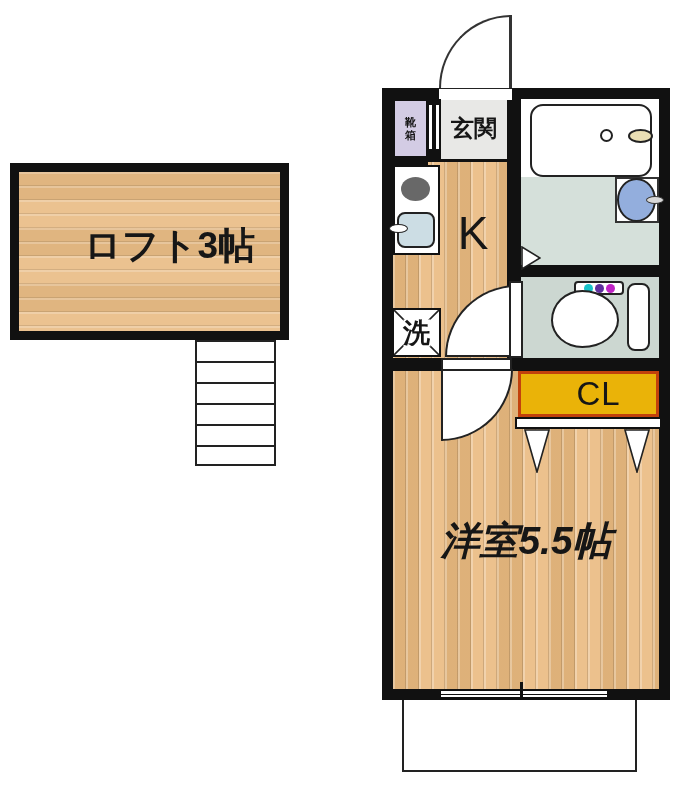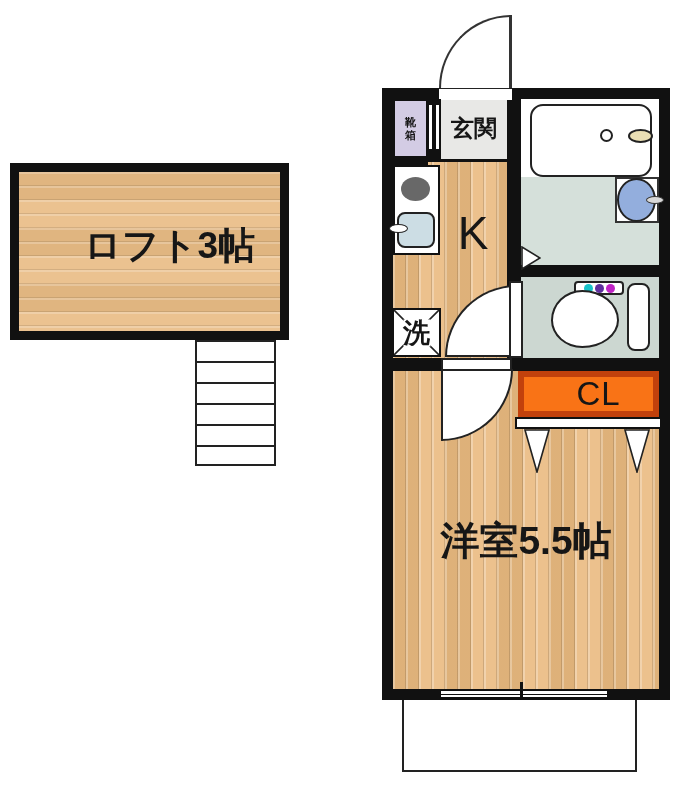--- a/index.html
+++ b/index.html
@@ -87,42 +87,42 @@
 
   
   .toilet-door-pie{left:445px;top:285px;width:72px;height:72px;background:#fff;border:2px solid #222;
                    border-radius:100% 0 0 0;}
   .toilet-door-leaf{left:509px;top:281px;width:14px;height:77px;background:#fff;border:2px solid #222;}
   .room-door-leaf{left:441px;top:358px;width:71px;height:13px;background:#fff;border:2px solid #222;}
   .room-door-pie{left:441px;top:369px;width:72px;height:72px;background:#fff;border:2px solid #222;
                  border-radius:0 0 100% 0;}
 
   
-  .closet{left:518px;top:371px;width:141px;height:46px;background:#f97316;border:6px solid #c2410c;
+  .closet{left:518px;top:371px;width:141px;height:46px;background:#eab308;border:3px solid #c2410c;
           display:flex;align-items:center;justify-content:center;padding-left:20px;}
   .closet span{font-size:33px;letter-spacing:1px;}
   .cl-track{left:515px;top:417px;width:147px;height:12px;background:#fff;border:2px solid #111;}
   .cl-tri{top:429px;}
   .cl-tri.t1{left:524px;} .cl-tri.t2{left:624px;}
 
   
   .window{left:441px;top:689px;width:166px;height:11px;border-top:2px solid #111;border-bottom:2px solid #111;
           background:linear-gradient(180deg,#fff 0 2.5px,#111 2.5px 4px,#fff 4px 6px,#111 6px 7.5px,#fff 7.5px);}
   .win-tick{left:520px;top:682px;width:2.5px;height:26px;background:#111;}
   .balcony-outer{left:402px;top:700px;width:235px;height:72px;background:#fff;
                  border:2px solid #222;border-top:none;}
   .balcony-inner{left:412px;top:700px;width:215px;height:62px;border:2px solid #222;border-top:none;
                  display:flex;align-items:center;justify-content:center;}
   .balcony-inner span{font-size:27px;letter-spacing:2px;}
 
   
   .lbl{position:absolute;text-align:center;}
   .genkan-lbl{left:441px;top:113px;width:66px;font-size:23px;font-weight:bold;}
   .k-lbl{left:437px;top:206px;width:72px;font-size:46px;}
-  .room-lbl{left:393px;top:514px;width:266px;font-size:39px;font-weight:bold;}
+  .room-lbl{left:393px;top:514px;width:266px;font-size:39px;font-weight:bold;font-style:italic;}
   .loft-lbl{left:19px;top:221px;width:261px;font-size:37px;font-weight:bold;margin-left:20px;}
 
   
   .loft{left:10px;top:163px;width:279px;height:177px;background:#111;}
   .loft-floor{left:19px;top:172px;width:261px;height:159px;}
   .ladder{left:195px;top:340px;width:81px;height:126px;background:#fff;border:2px solid #222;
           background-image:repeating-linear-gradient(180deg, transparent 0 19px, #222 19px 21px);}
 </style>
 </head>
 <body>

